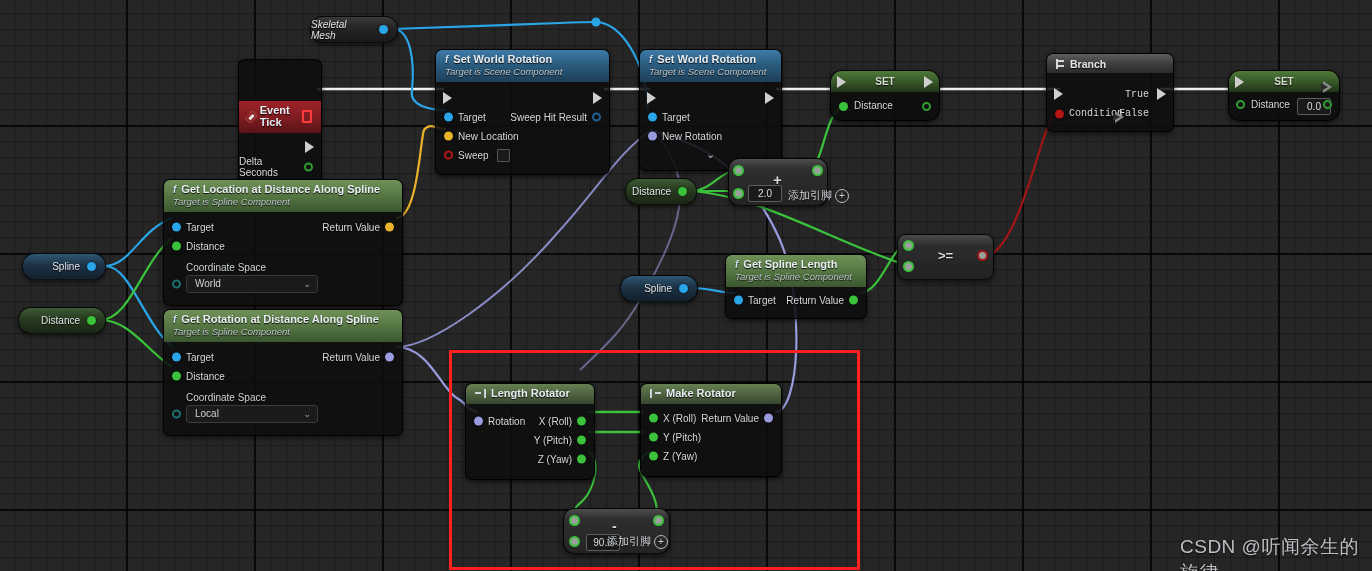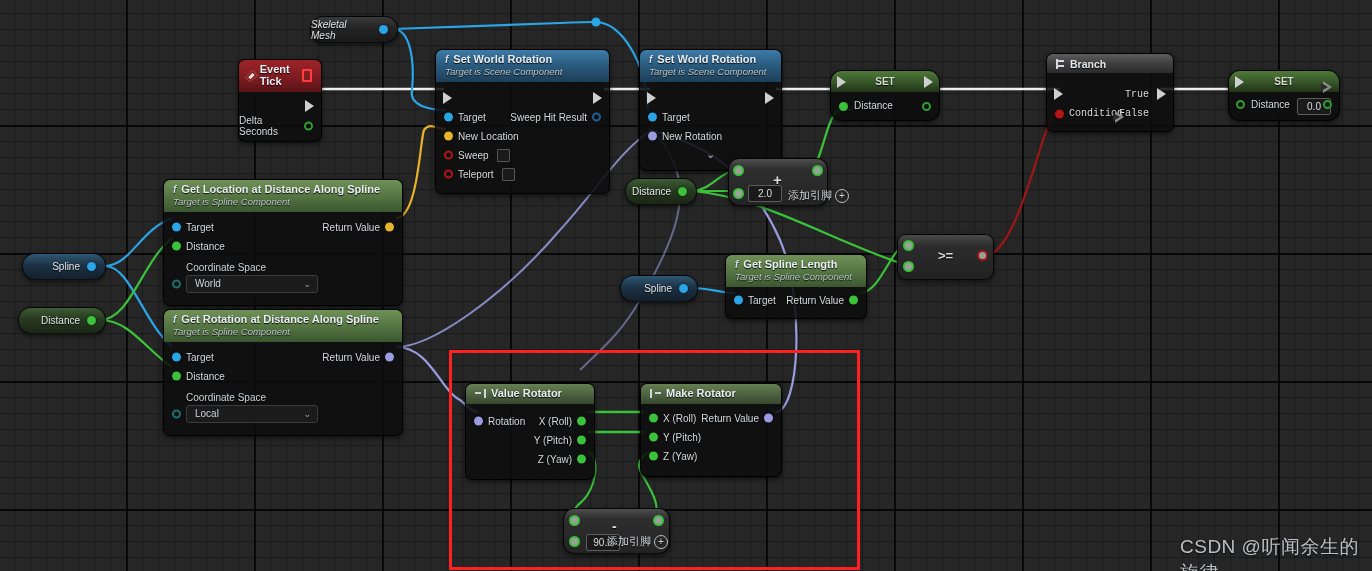--- a/index.html
+++ b/index.html
@@ -39,21 +39,21 @@
     text-shadow:0 1px 1px rgba(0,0,0,.9);
     display:flex;align-items:center;gap:5px;
   }
   .fhdr .t2{
     font-size:9.5px;font-style:italic;color:#b9c3c8;
     text-shadow:0 1px 1px rgba(0,0,0,.9);
     margin-top:1px;
   }
   .hdr-blue{background:linear-gradient(180deg,#3d7ba8 0%,#2b5c7f 45%,#1d3f59 100%);}
   .hdr-green{background:linear-gradient(180deg,#6f9157 0%,#587945 45%,#3b5730 100%);}
-  .hdr-red{background:linear-gradient(180deg,#9d2328 0%,#7d1c21 55%,#5a1317 100%);}
+  .hdr-red{background:linear-gradient(180deg,#9d2328 0%,#7d1c21 55%,#5a1317 100%);margin-top:41px;}
   .hdr-mgreen{background:linear-gradient(180deg,#667f52 0%,#4c6040 55%,#36482e 100%);}
   .fbody{position:relative;padding:6px 0 9px 0;}
 
   .row{position:relative;height:19px;display:flex;align-items:center;}
   .pin-in{position:absolute;left:8px;top:50%;transform:translateY(-50%);}
   .pin-out{position:absolute;right:8px;top:50%;transform:translateY(-50%);}
   .lbl{font-size:10px;color:#d6dade;text-shadow:0 1px 1px rgba(0,0,0,.9);}
   .lbl-in{margin-left:22px;}
   .lbl-out{position:absolute;right:22px;}
 
@@ -309,25 +309,20 @@
       </div>
       <div class="row">
         <span class="pin-in dot yellow"></span>
         <span class="lbl lbl-in">New Location</span>
       </div>
       <div class="row">
         <span class="pin-in ring red"></span>
         <span class="lbl lbl-in">Sweep</span>
         <span class="cb"></span>
       </div>
-      <div class="row">
-        <span class="pin-in ring red"></span>
-        <span class="lbl lbl-in">Teleport</span>
-        <span class="cb"></span>
-      </div>
     </div>
   </div>
 
   <div class="node fnode" style="left:639px;top:49px;width:143px;">
     <div class="fhdr hdr-blue">
       <div class="t1">
         <span class="ficon">f</span>
         <span>Set World Rotation</span>
       </div>
       <div class="t2">Target is Scene Component</div>
@@ -507,21 +502,21 @@
     <span class="mathop" style="left:40px;top:13px;font-size:13px;">&gt;=</span>
     <span class="ringdot mathpin" style="right:5px;top:15px;border-color:#a01616;"></span>
   </div>
 
   <div class="selrect" style="left:449px;top:350px;width:405px;height:214px;"></div>
 
   <div class="node fnode" style="left:465px;top:383px;width:130px;">
     <div class="fhdr hdr-mgreen" style="padding-bottom:4px;">
       <div class="t1">
         <span class="brkicon"></span>
-        <span>Value Rotator</span>
+        <span>Length Rotator</span>
       </div>
     </div>
     <div class="fbody" style="padding-top:8px;padding-bottom:10px;">
       <div class="row">
         <span class="pin-in dot lilac"></span>
         <span class="lbl lbl-in">Rotation</span>
         <span class="lbl lbl-out">X (Roll)</span>
         <span class="pin-out dot green"></span>
       </div>
       <div class="row">

